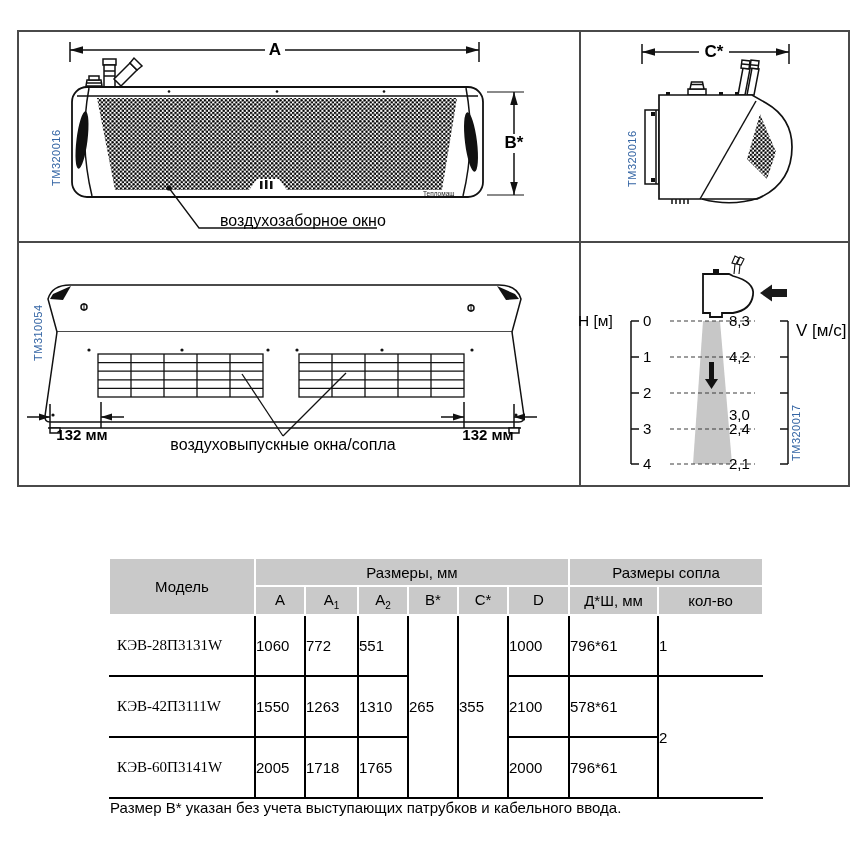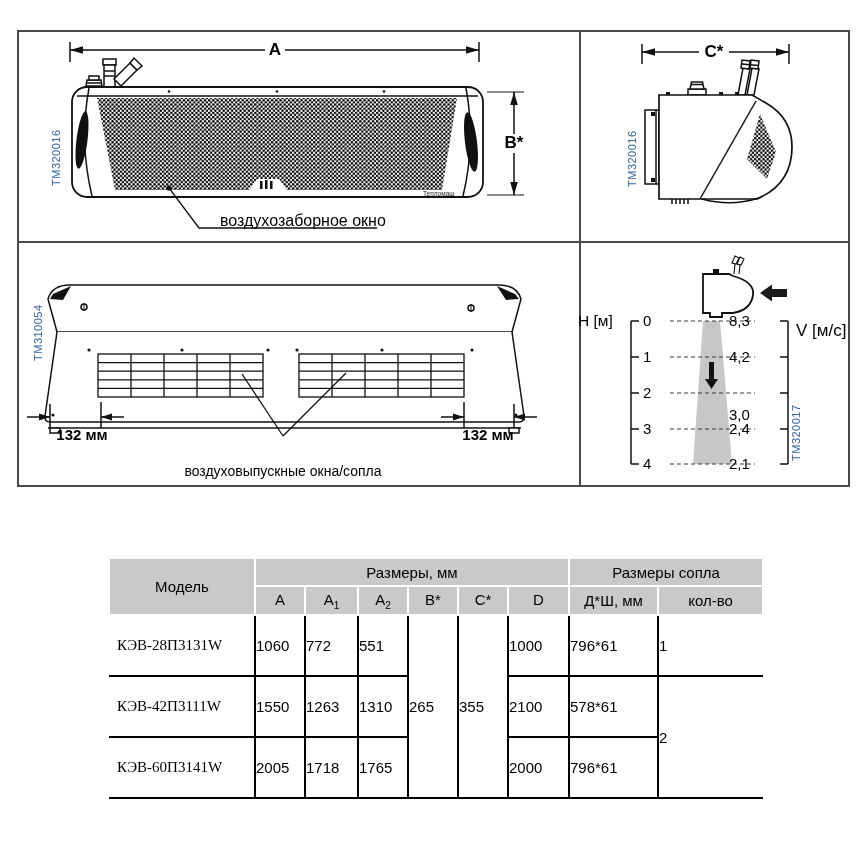--- a/index.html
+++ b/index.html
@@ -262,21 +262,21 @@
     <span class="flabel dimlab" style="left:482px; top:102px; width:26px;">B*</span>
     <span class="flabel callout" style="left:184px; top:180px;margin-left:17px;">воздухозаборное окно</span>
     <span class="flabel brand" style="left:404px; top:158px;">Тепломаш</span>
     <span class="vlabel" style="left:31px; top:92px; height:68px;">TM320016</span>
 
     <span class="flabel dimlab" style="left:680px; top:11px; width:30px;">C*</span>
     <span class="vlabel" style="left:607px; top:95px; height:64px;">TM320016</span>
 
     <span class="flabel" style="left:30px; top:395px; width:66px; font-weight:bold; font-size:15px; text-align:center;">132 мм</span>
     <span class="flabel" style="left:436px; top:395px; width:66px; font-weight:bold; font-size:15px; text-align:center;">132 мм</span>
-    <span class="flabel" style="left:128px; top:404px; width:272px; font-size:14px; text-align:center;margin-top:28px;">воздуховыпускные окна/сопла</span>
+    <span class="flabel" style="left:128px; top:404px; width:272px; font-size:16px; text-align:center;">воздуховыпускные окна/сопла</span>
     <span class="vlabel" style="left:13px; top:268px; height:66px;">TM310054</span>
 
     <span class="flabel" style="left:559px; top:280px; font-size:15.5px;">H [м]</span>
     <span class="flabel" style="left:777px; top:290px; font-size:17px;">V [м/с]</span>
     <span class="flabel tick" style="left:624px; top:281px;">0</span>
     <span class="flabel tick" style="left:624px; top:317px;">1</span>
     <span class="flabel tick" style="left:624px; top:353px;">2</span>
     <span class="flabel tick" style="left:624px; top:389px;">3</span>
     <span class="flabel tick" style="left:624px; top:424px;">4</span>
     <span class="flabel tick vval" style="left:710px; top:281px; width:48px;">8,3</span>
@@ -339,14 +339,15 @@
       <td class="model no-l">КЭВ-60П3141W</td>
       <td>2005</td>
       <td>1718</td>
       <td>1765</td>
       <td>2000</td>
       <td>796*61</td>
     </tr>
   </tbody>
     </table>
 
+  <div class="note" style="top:799px">Размер B* указан без учета выступающих патрубков и кабельного ввода.</div>
 
 </div>
 
 </body></html>

